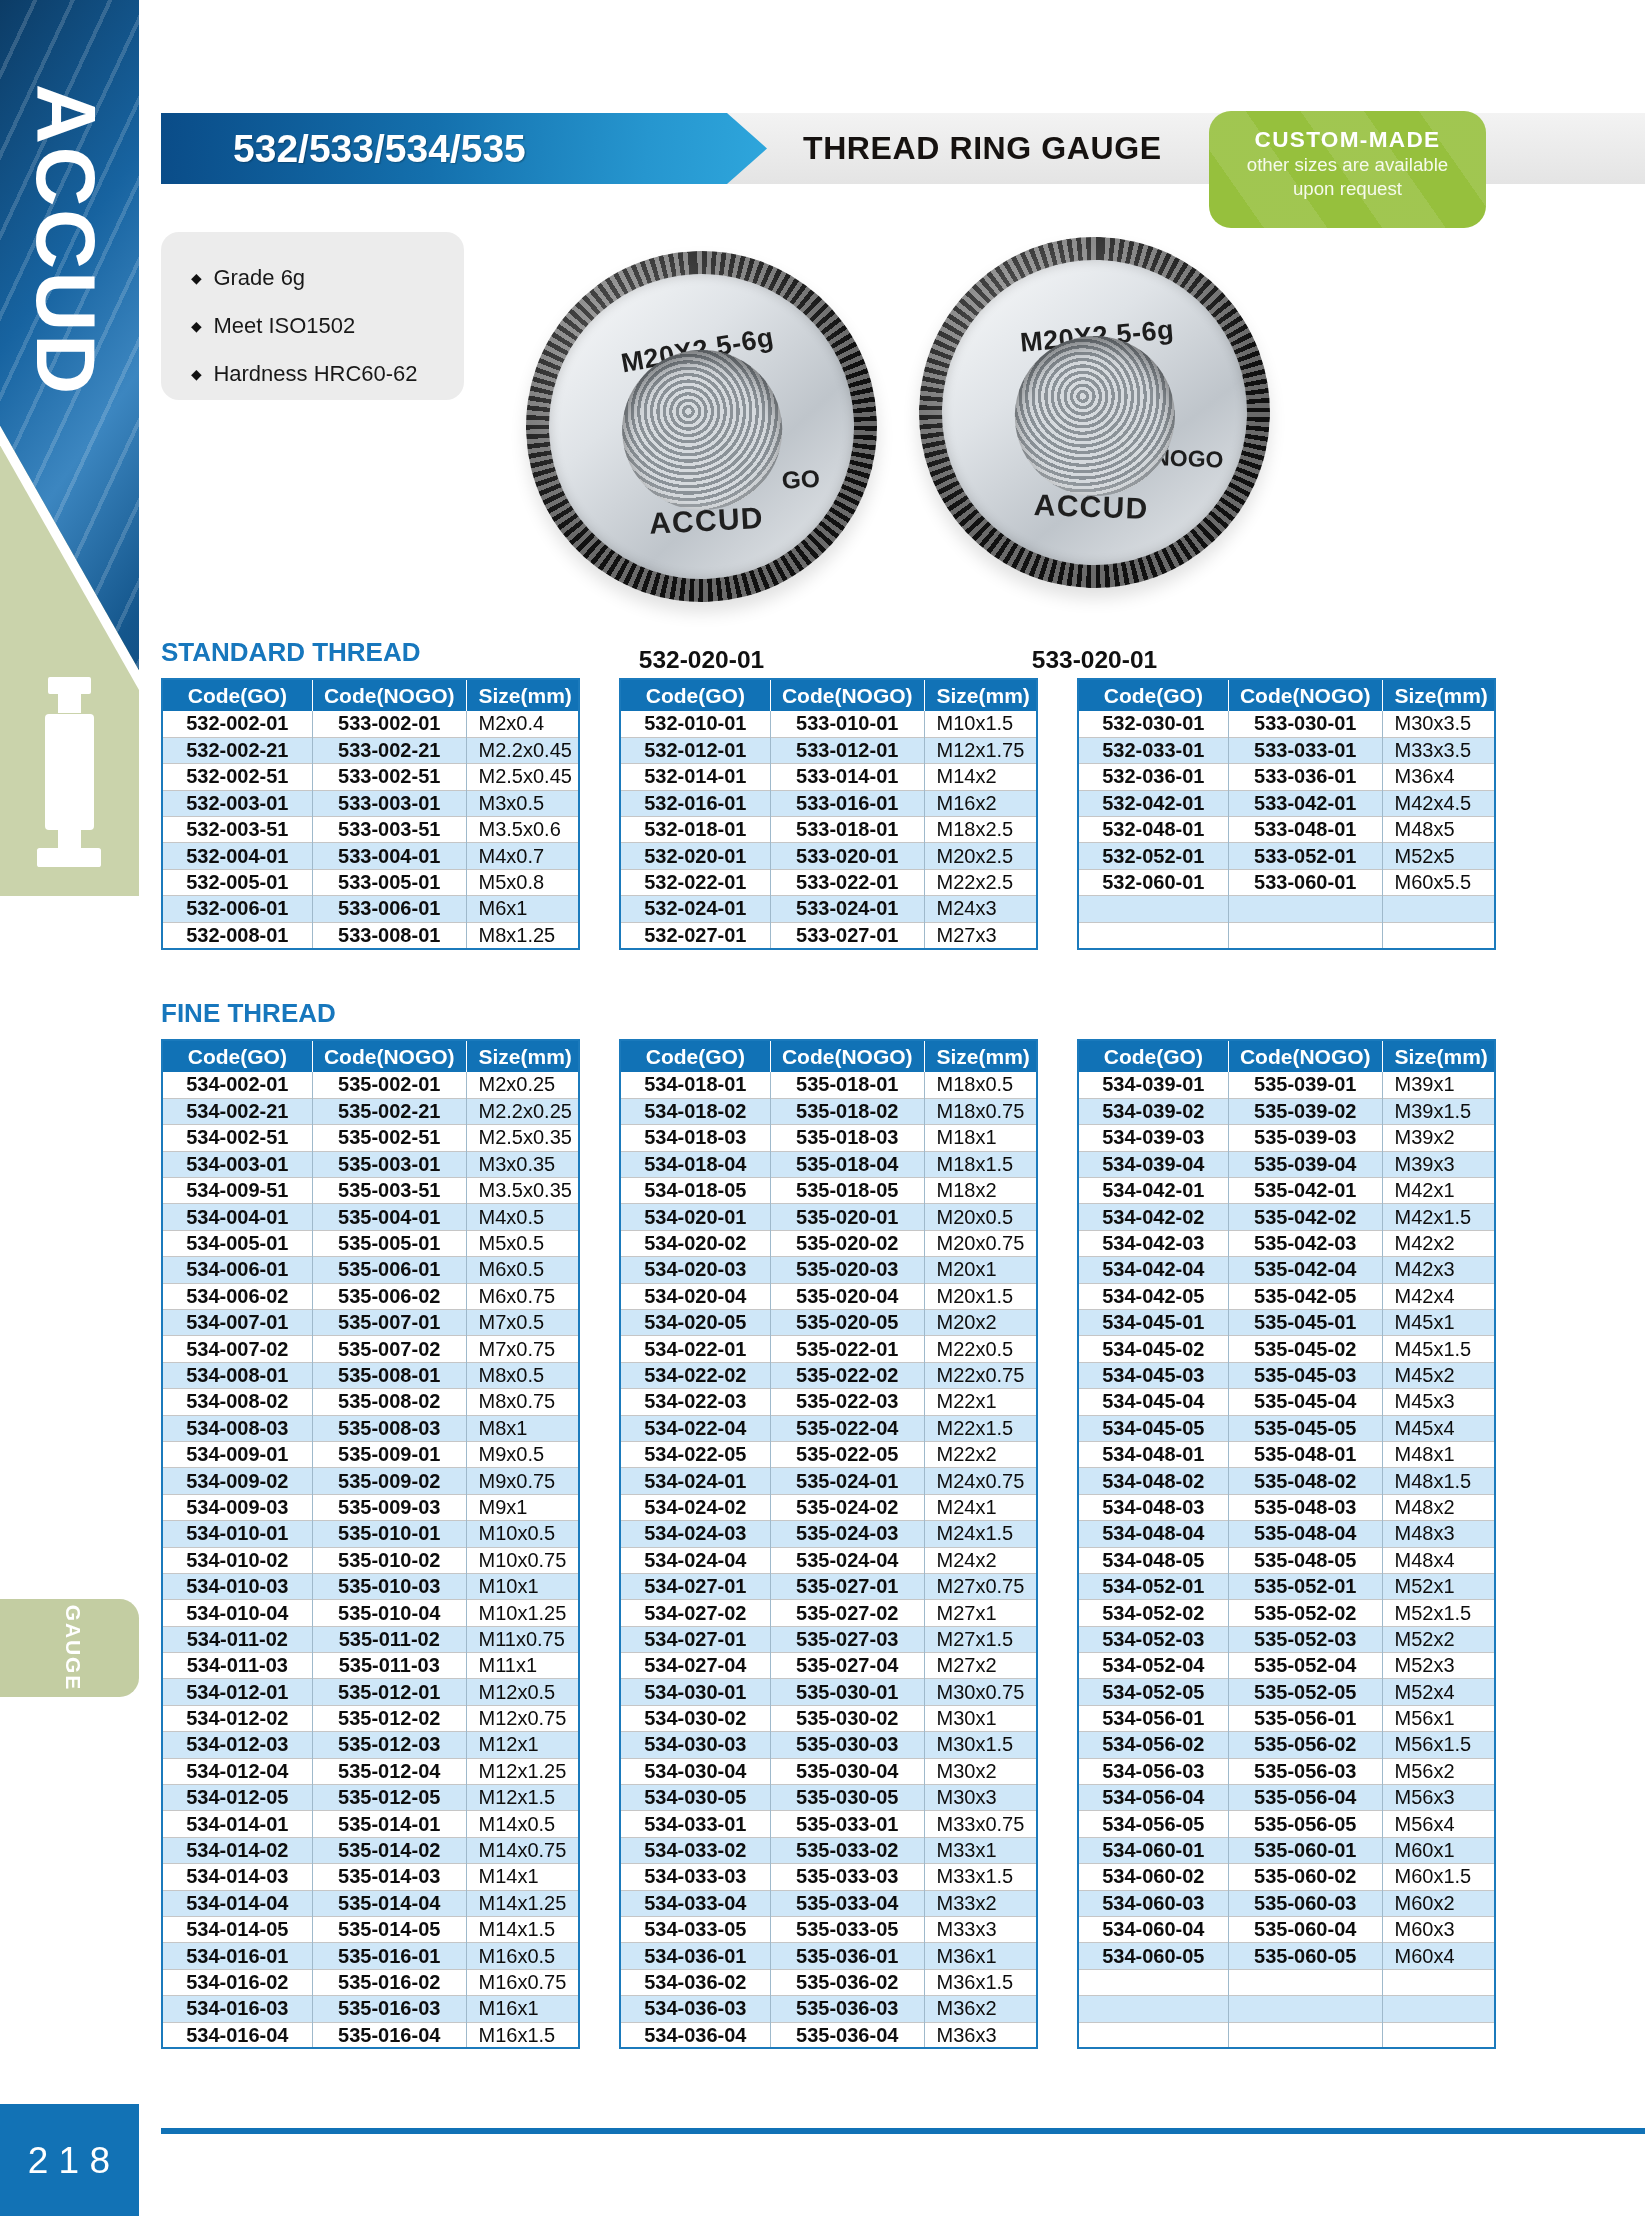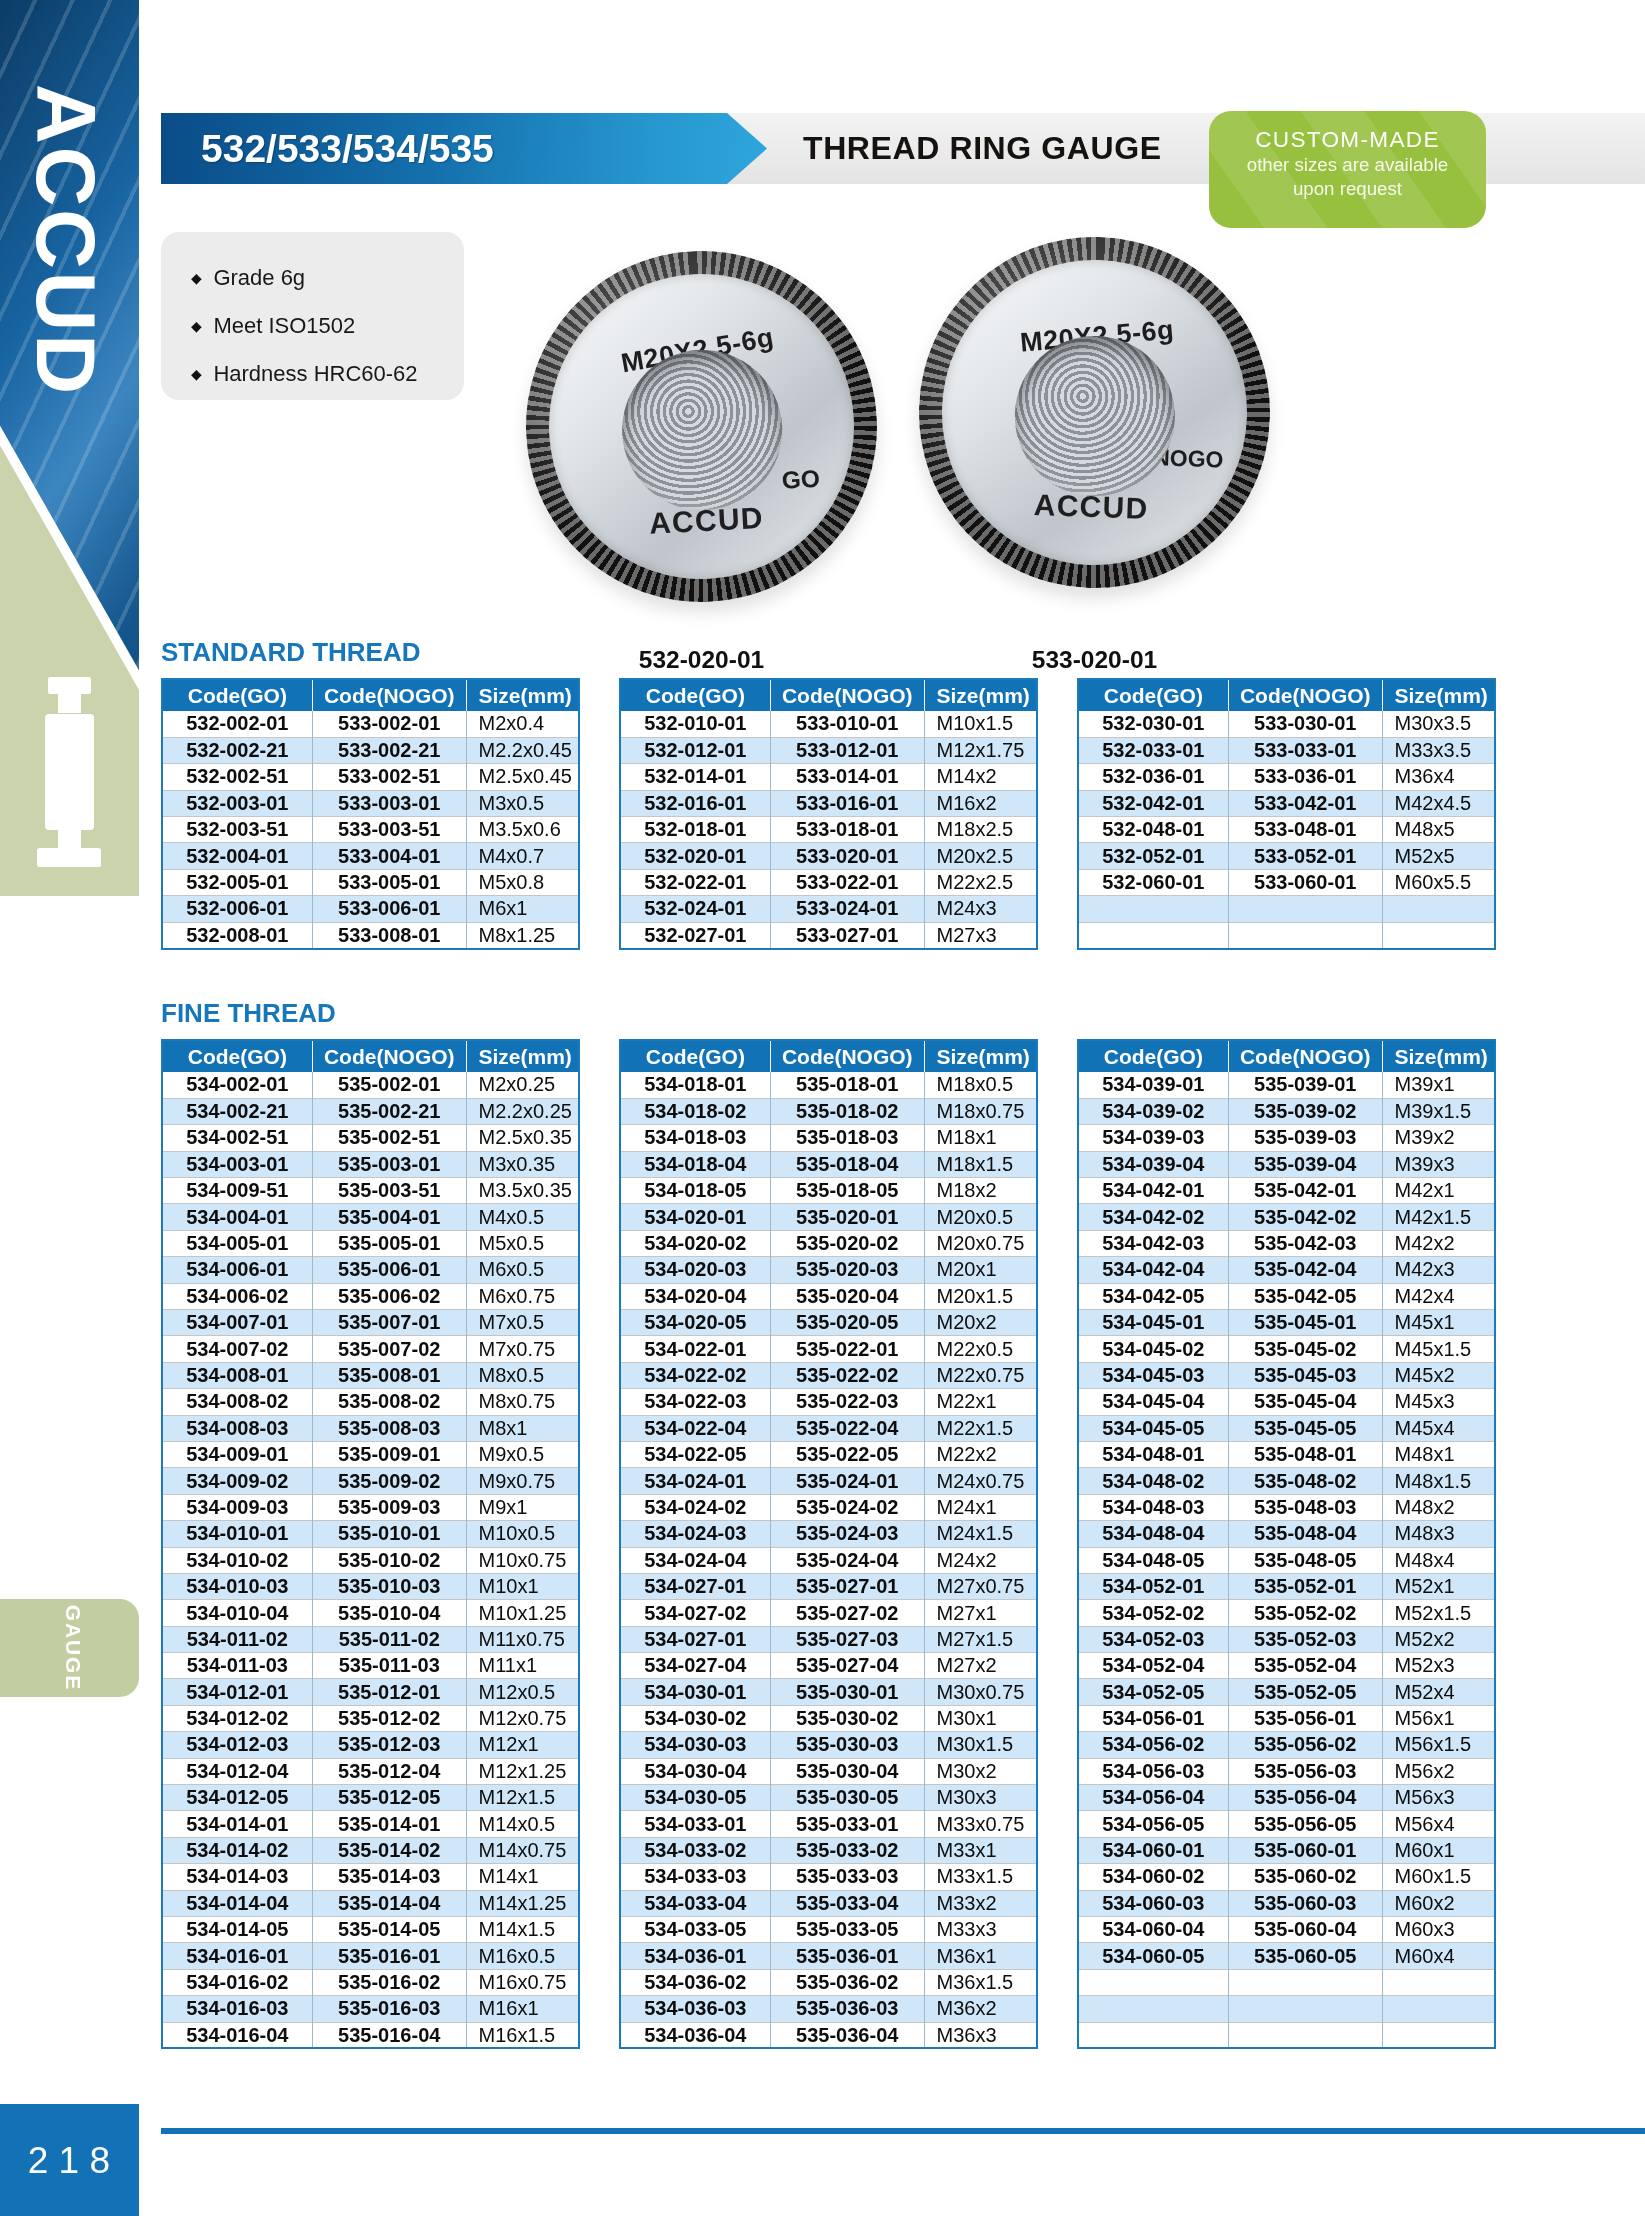--- a/index.html
+++ b/index.html
@@ -43,28 +43,28 @@
   .page-num span{display:block;text-align:center;line-height:113px;color:#fff;
     font-size:37px;letter-spacing:10.3px;padding-left:9px;}
 
   
   .band{position:absolute;left:161px;top:113px;width:1484px;height:71px;
     background:linear-gradient(#f3f3f3,#e4e4e4);}
   .band-title{position:absolute;left:803px;top:130px;font-size:32px;font-weight:bold;
     color:#161210;letter-spacing:0.6px;}
   .banner{position:absolute;left:161px;top:113px;width:606px;height:71px;
     background:linear-gradient(95deg,var(--banner-d) 0%,#1470ad 45%,#2696cf 80%,var(--banner-l) 100%);
-    clip-path:polygon(0 0,calc(100% - 40px) 0,100% 50%,calc(100% - 40px) 100%,0 100%);}
+    clip-path:polygon(0 0,calc(100% - 40px) 0,100% 50%,calc(100% - 40px) 100%,0 100%);padding-left:32px;}
   .banner span{display:block;line-height:71px;padding-left:40px;font-size:39px;
     font-weight:bold;color:#fff;text-shadow:1.3px 1.3px 1.3px rgba(0,0,0,.25);}
   .badge{position:absolute;left:1209px;top:111px;width:277px;height:117px;
     background:var(--badge);border-radius:22px;overflow:hidden;text-align:center;}
   .badge::before{content:"";position:absolute;inset:0;
     background:repeating-linear-gradient(55deg,rgba(255,255,255,0) 0 45px,rgba(255,255,255,.10) 45px 97px);}
-  .badge-title{position:relative;margin-top:15.5px;font-size:22.6px;font-weight:normal;
+  .badge-title{position:relative;margin-top:15.5px;font-size:22.6px;font-weight:bold;
     color:#fff;letter-spacing:1.3px;}
   .badge-line{position:relative;font-size:18.7px;line-height:24px;color:#f6faec;}
 
   
   .features{position:absolute;left:161px;top:232px;width:303px;height:168px;
     background:var(--band);border-radius:18px;padding:26px 0 0 30px;}
   .feat{display:flex;align-items:center;height:39px;margin-bottom:9px;}
   .diamond{font-size:14px;margin-right:11.6px;color:#111;}
   .feat span.lbl{font-size:22px;color:#181818;}
 

